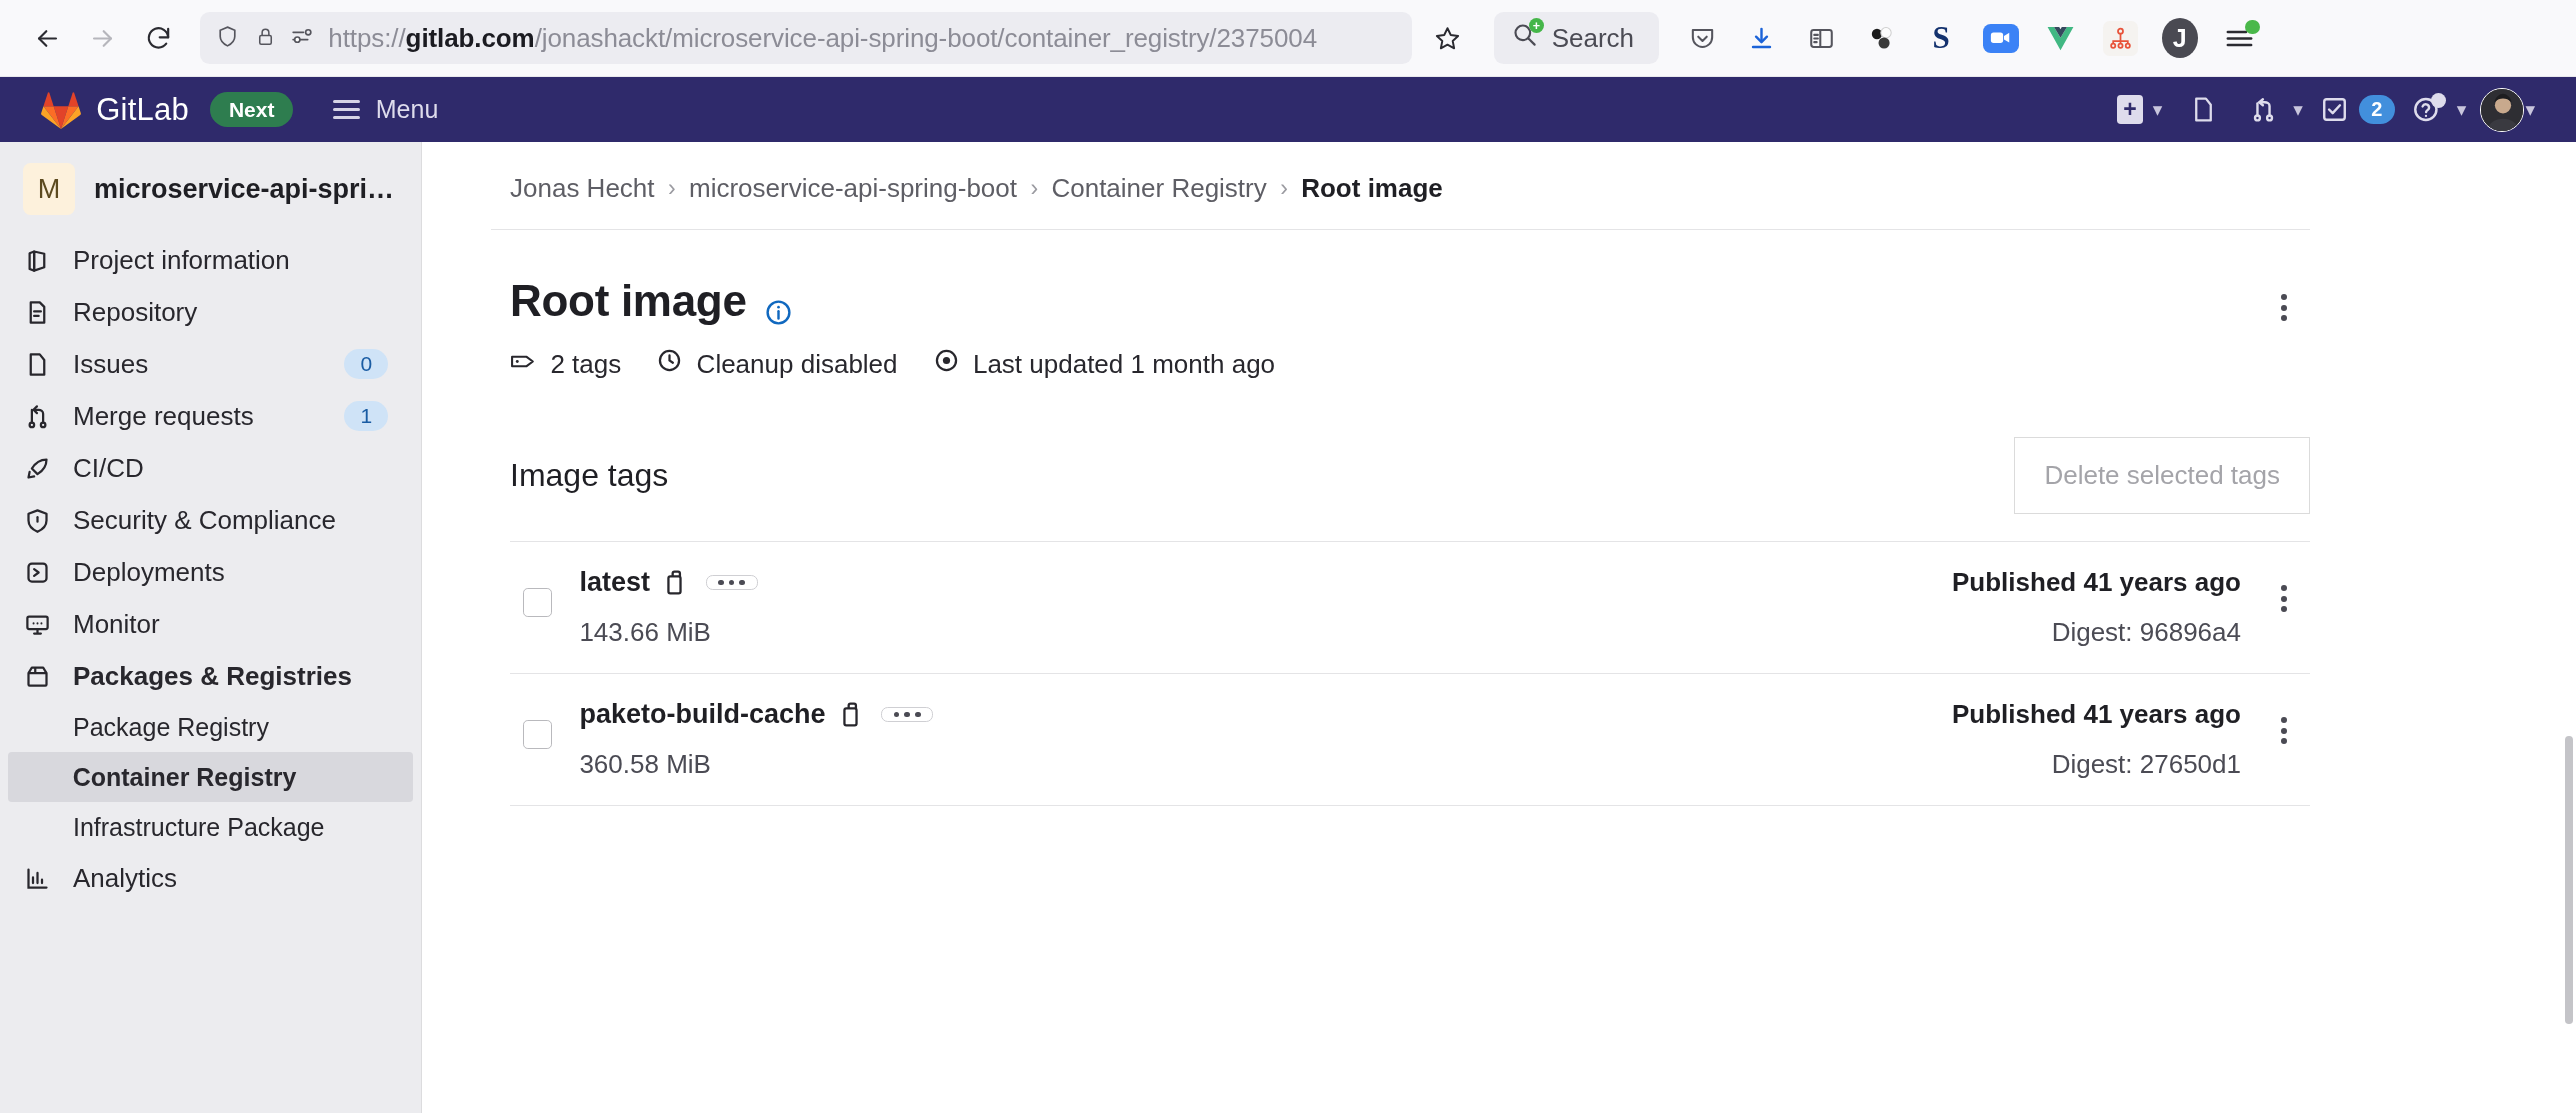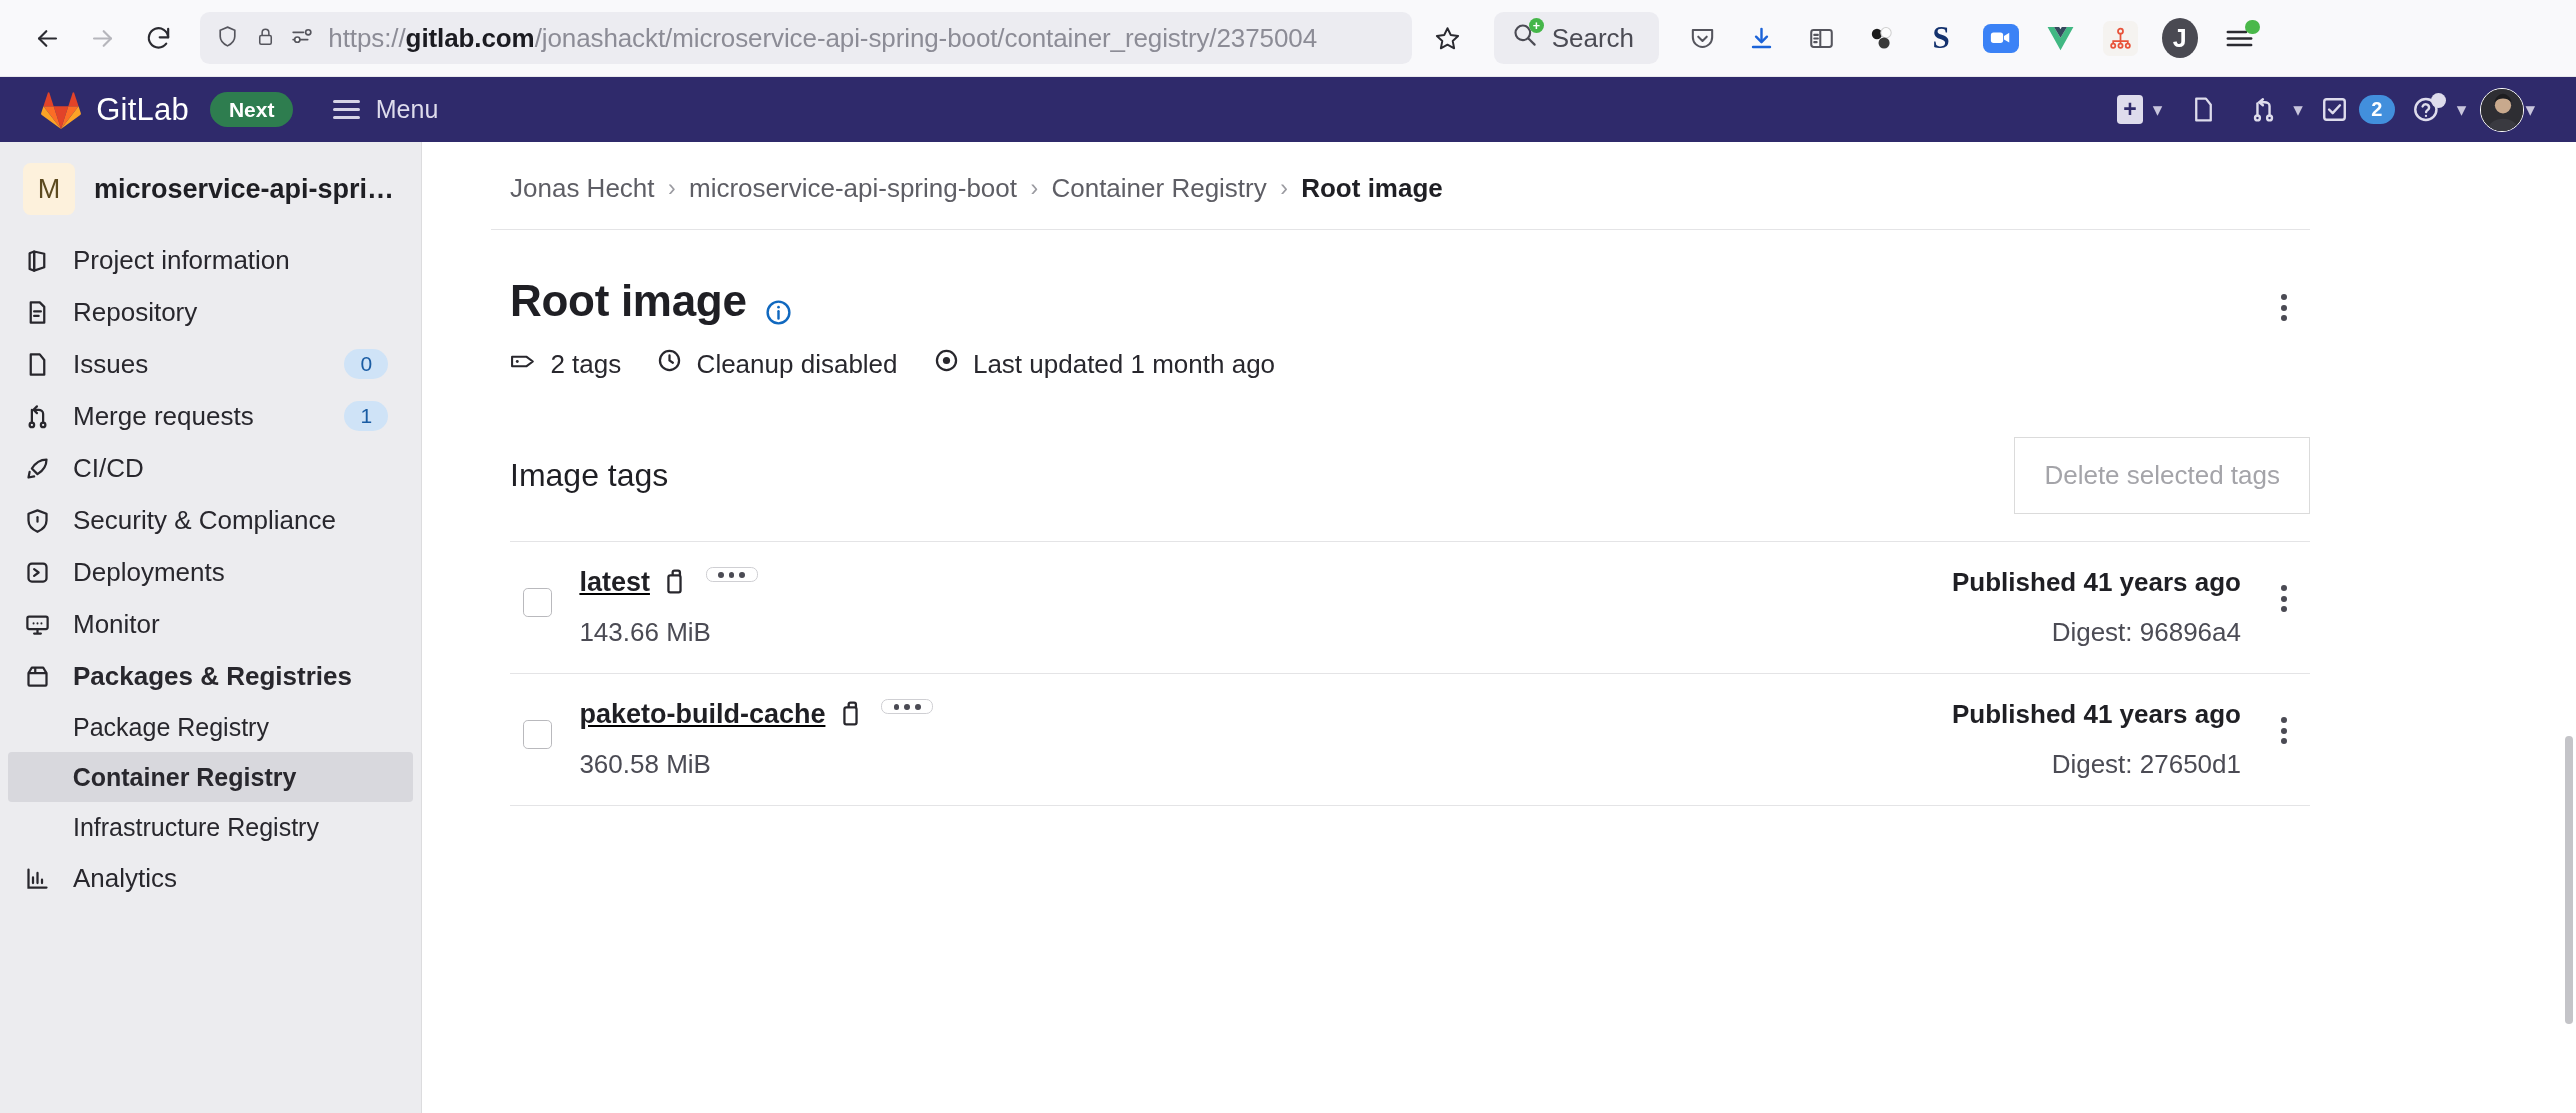--- a/index.html
+++ b/index.html
@@ -303,21 +303,21 @@
   }
   .tag-check {
     width: 29px; height: 29px;
     border: 1.9px solid #b9b9bd;
     border-radius: 4.8px;
     background: #fff;
     margin: 21px 27px 0 13.4px;
     flex: 0 0 29px;
   }
   .tag-main { flex: 1; }
-  .tag-name-row { display: flex; align-items: flex-start; gap: 15.3px; text-decoration: underline; }
+  .tag-name-row { display: flex; align-items: center; gap: 15.3px; }
   .tag-name { font-size: 27px; font-weight: 700; color: #1f1f24; }
   .copy-icon { width: 25px; height: 29px; }
   .dots-badge {
     border: 1px solid #cfcfd3;
     border-radius: 6.7px;
     padding: 3.8px 11.5px;
     display: flex; align-items: center; gap: 4.8px;
     background: #fff;
   }
   .dots-badge i { width: 5.8px; height: 5.8px; border-radius: 50%; background: #4b4b54; display: block; }
@@ -676,21 +676,21 @@
       <span class="label">Packages &amp; Registries</span>
     </div>
 
     <div class="sub-item">
       <span>Package Registry</span>
     </div>
     <div class="sub-item active">
       <span>Container Registry</span>
     </div>
     <div class="sub-item">
-      <span>Infrastructure Registry</span>
+      <span>Infrastructure Package</span>
     </div>
 
     <div class="nav-item">
       <span class="ico">
         <svg width="27" height="27" viewBox="0 0 24 24" fill="none" stroke="#28272d" stroke-width="2" stroke-linecap="round">
             <path d="M4 4v16h16"></path>
             <path d="M8 16V11M12 16V7M16 16v-3"></path>
           </svg>
       </span>
       <span class="label">Analytics</span>

